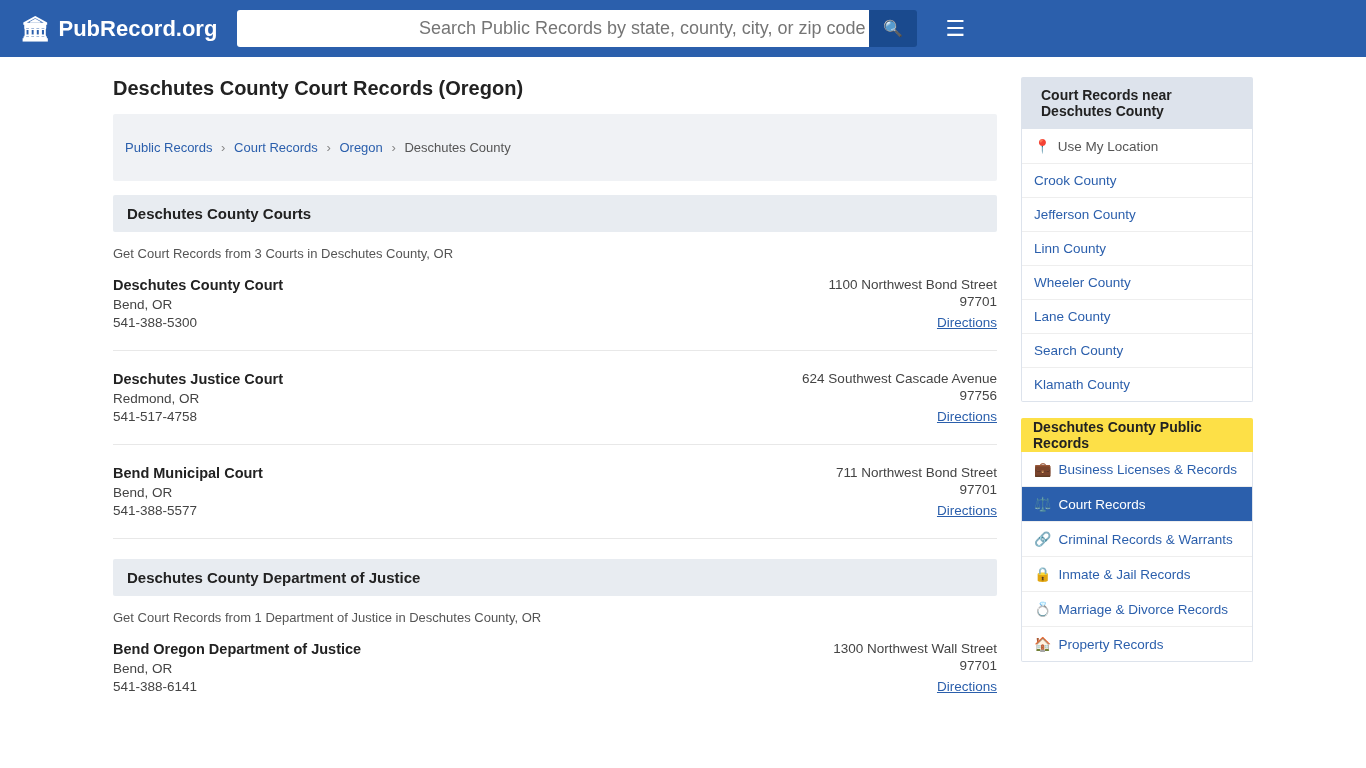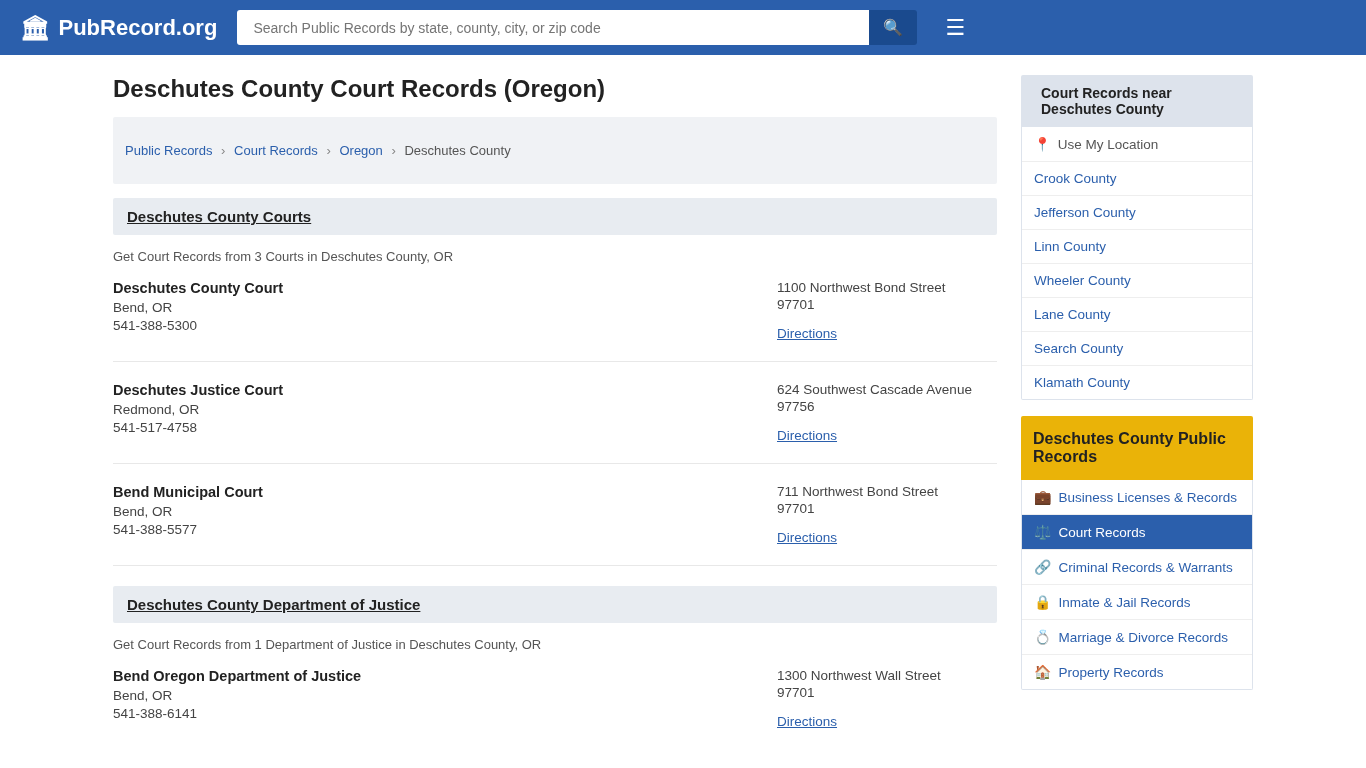--- a/index.html
+++ b/index.html
@@ -26,25 +26,26 @@
     .logo-icon {
       font-size: 24px;
     }
     .search-area {
       flex: 1;
       display: flex;
       max-width: 680px;
     }
     .search-input {
       flex: 1;
-      padding: 8px 16px;
+      padding: 8px 4px;
       border: none;
-      font-size: 14px;
+      font-size: 18px;
       outline: none;
       border-radius: 3px 0 0 3px;
+      text-align: right;
     }
     .search-btn {
       background: #1a4a8e;
       border: none;
       color: #fff;
       padding: 8px 14px;
       cursor: pointer;
       border-radius: 0 3px 3px 0;
       font-size: 16px;
     }
@@ -65,21 +66,21 @@
       display: flex;
       gap: 24px;
     }
 
     
     .main-content {
       flex: 1;
     }
 
     .page-title {
-      font-size: 24px;
+      font-size: 20px;
       font-weight: bold;
       color: #222;
       margin-bottom: 14px;
     }
 
     .breadcrumb {
       background: #f0f2f5;
       padding: 26px 12px;
       font-size: 13px;
       color: #555;
@@ -103,21 +104,20 @@
     }
 
     .section-header {
       background: #e8ecf1;
       padding: 10px 14px;
       font-size: 15px;
       font-weight: bold;
       color: #222;
       margin-bottom: 14px;
       border-radius: 2px;
-      text-decoration: underline;
     }
 
     .section-sub-text {
       font-size: 13px;
       color: #555;
       margin-bottom: 16px;
     }
 
     .court-entry {
       margin-bottom: 20px;
@@ -146,31 +146,32 @@
     }
     .court-phone {
       color: #444;
       font-size: 13.5px;
     }
 
     .court-address {
       min-width: 220px;
       font-size: 13.5px;
       color: #444;
+      text-align: right;
     }
     .court-address-line {
       margin-bottom: 2px;
     }
     .directions-link {
       color: #2b5fac;
       text-decoration: underline;
       cursor: pointer;
       font-size: 13.5px;
       display: inline-block;
-      margin-top: 12px;
+      margin-top: 4px;
     }
 
     
     .sidebar {
       width: 232px;
       flex-shrink: 0;
     }
 
     .sidebar-section-title {
       background: #dde3ec;
@@ -218,23 +219,23 @@
     .sidebar-item.active .rec-icon {
       color: #fff;
     }
 
     .rec-icon {
       font-size: 14px;
       color: #555;
     }
 
     .sidebar-section-title-2 {
-      background: #eab308;
-      padding: 14px 12px;
-      font-size: 16px;
+      background: #fde047;
+      padding: 1px 12px;
+      font-size: 14px;
       font-weight: bold;
       color: #222;
       border-radius: 2px 2px 0 0;
     }
   </style>
 </head>
 <body>
 
 <header class="header">
   <a class="logo-area" href="#">

